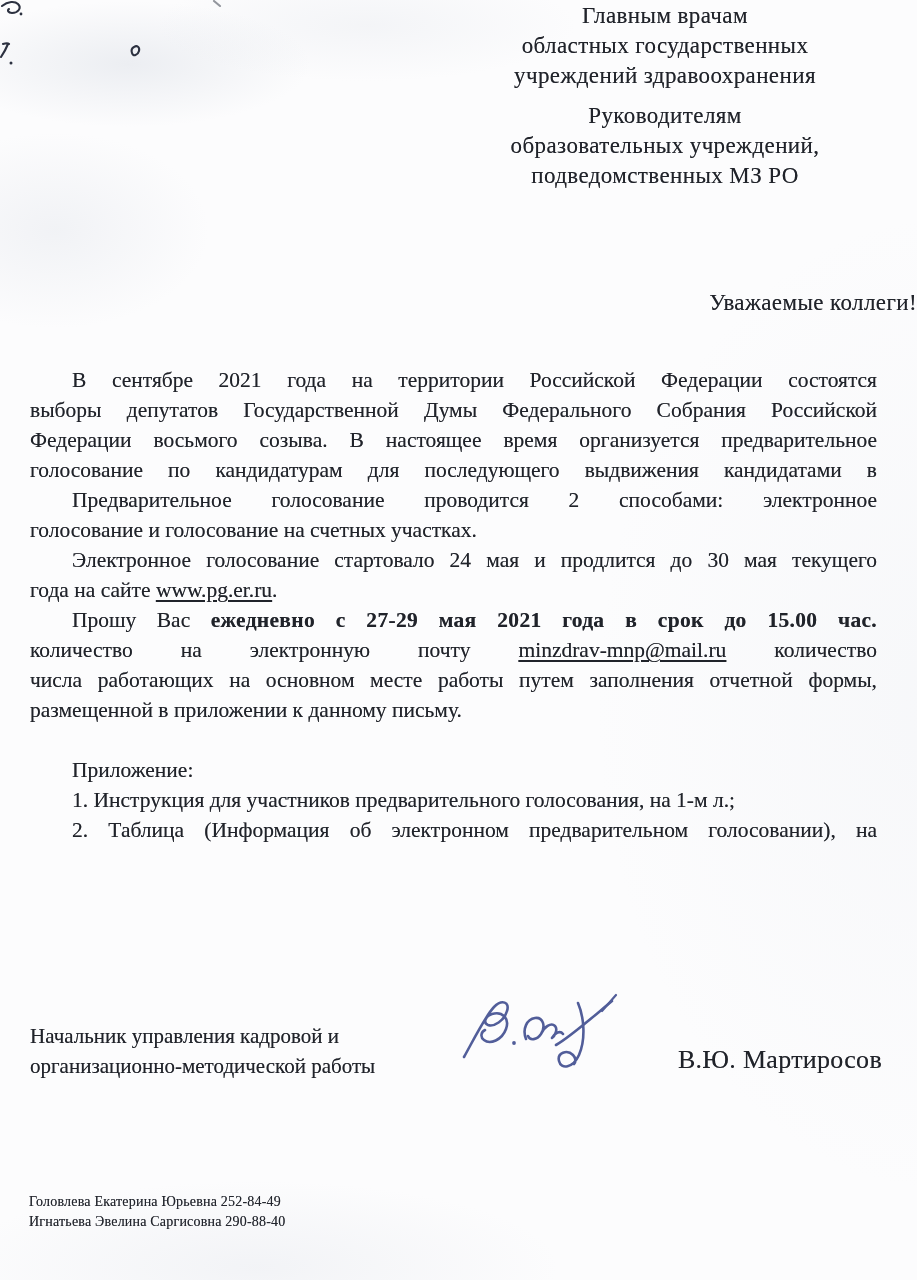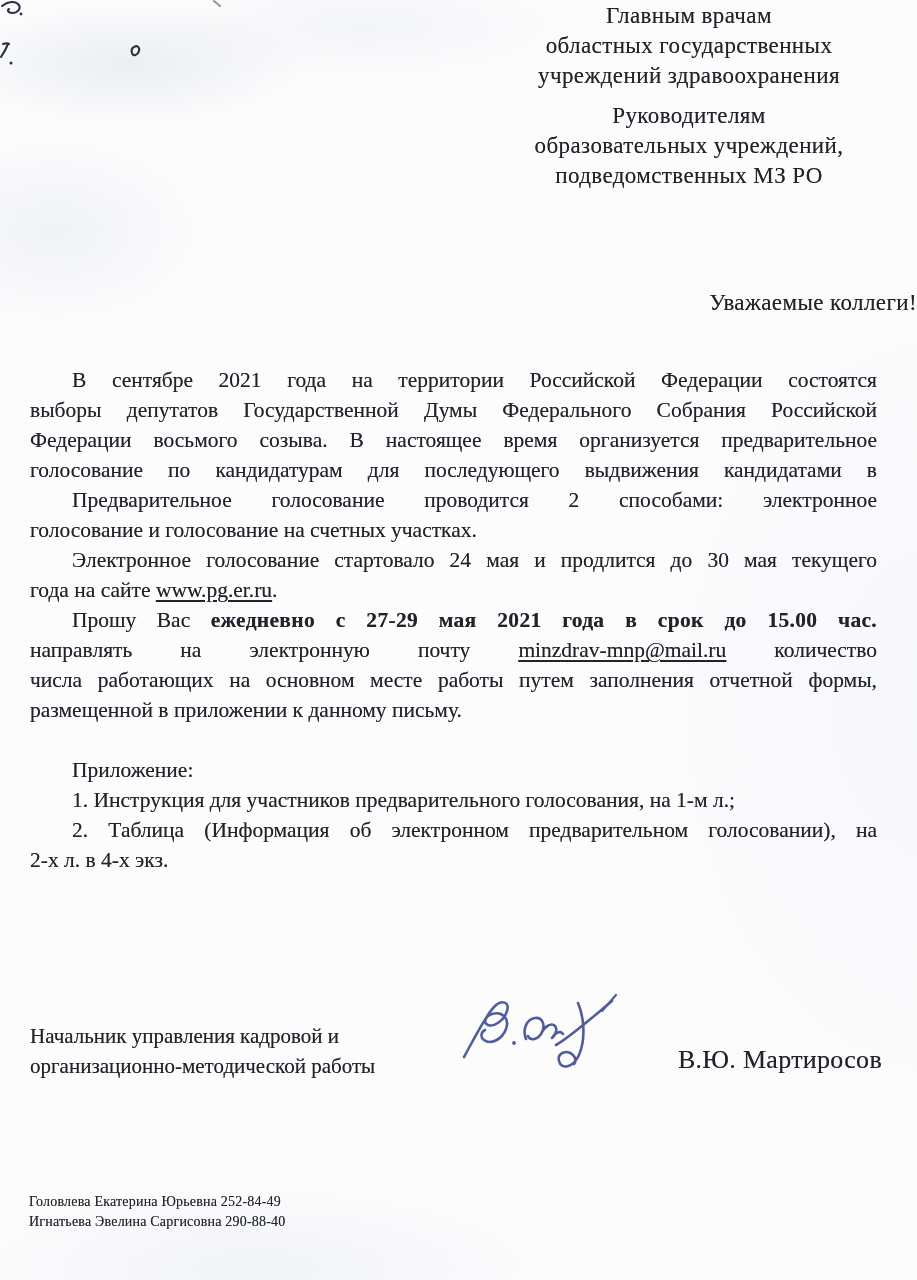--- a/index.html
+++ b/index.html
@@ -14,21 +14,21 @@
       radial-gradient(ellipse 220px 140px at 6% 18%, rgba(202,208,219,.22), transparent 70%),
       radial-gradient(ellipse 420px 120px at 28% 99%, rgba(203,209,220,.20), transparent 72%),
       radial-gradient(ellipse 500px 700px at 103% 55%, rgba(214,220,229,.14), transparent 70%),
       radial-gradient(ellipse 300px 80px at 40% 2%,  rgba(205,211,221,.18), transparent 70%);
     font-family:"Liberation Serif","DejaVu Serif",serif;
     color:#20232a;
   }
   .txt{ text-shadow:0 0 .6px rgba(32,35,42,.55); }
 
   
-  .recipients{ position:absolute; top:2px; left:504px; width:370px;
+  .recipients{ position:absolute; top:2px; left:480px; width:370px;
     text-align:center; font-size:23px; line-height:28px; letter-spacing:.4px;}
   .r-group2{ margin-top:10px; }
 
   
   .greeting{ position:absolute; top:288px; left:0; width:917px;
     text-align:right; font-size:23px; line-height:30px; letter-spacing:.4px;}
 
   
   .body{ position:absolute; top:365px; left:30px; width:847px;
     font-size:21.5px; line-height:30px; }
@@ -89,29 +89,28 @@
     <div class="ln just">Федерации восьмого созыва. В настоящее время организуется предварительное</div>
     <div class="ln just">голосование по кандидатурам для последующего выдвижения кандидатами в</div>
 
     <div class="ln ind just">Предварительное голосование проводится 2 способами: электронное</div>
     <div class="ln">голосование и голосование на счетных участках.</div>
 
     <div class="ln ind just">Электронное голосование стартовало 24 мая и продлится до 30 мая текущего</div>
     <div class="ln"><span>года на сайте </span><span class="u">www.pg.er.ru</span><span>.</span></div>
 
     <div class="ln ind just"><span>Прошу Вас </span><b>ежедневно с 27-29 мая 2021 года в срок до 15.00 час.</b></div>
-    <div class="ln just"><span>направлять на электронную почту </span><span class="u">minzdrav-mnp@mail.ru</span><span> количество</span></div>
+    <div class="ln just"><span>количество на электронную почту </span><span class="u">minzdrav-mnp@mail.ru</span><span> количество</span></div>
     <div class="ln just">числа работающих на основном месте работы путем заполнения отчетной формы,</div>
     <div class="ln">размещенной в приложении к данному письму.</div>
 
     <div class="attachments">
       <div class="ln ind">Приложение:</div>
       <div class="ln ind">1. Инструкция для участников предварительного голосования, на 1-м л.;</div>
       <div class="ln ind just">2. Таблица  (Информация об электронном предварительном голосовании), на</div>
-      <div class="ln">2-х л. в 4-х экз.</div>
     </div>
   </div>
 
   <div class="sign-pos txt">
     <div class="ln">Начальник управления кадровой и</div>
     <div class="ln">организационно-методической работы</div>
   </div>
 
   <svg class="sig-ink" viewBox="0 0 220 120" aria-hidden="true">
     <g fill="none" stroke="#3f4c8f" stroke-width="2.6" stroke-linecap="round" stroke-linejoin="round" opacity=".9">

